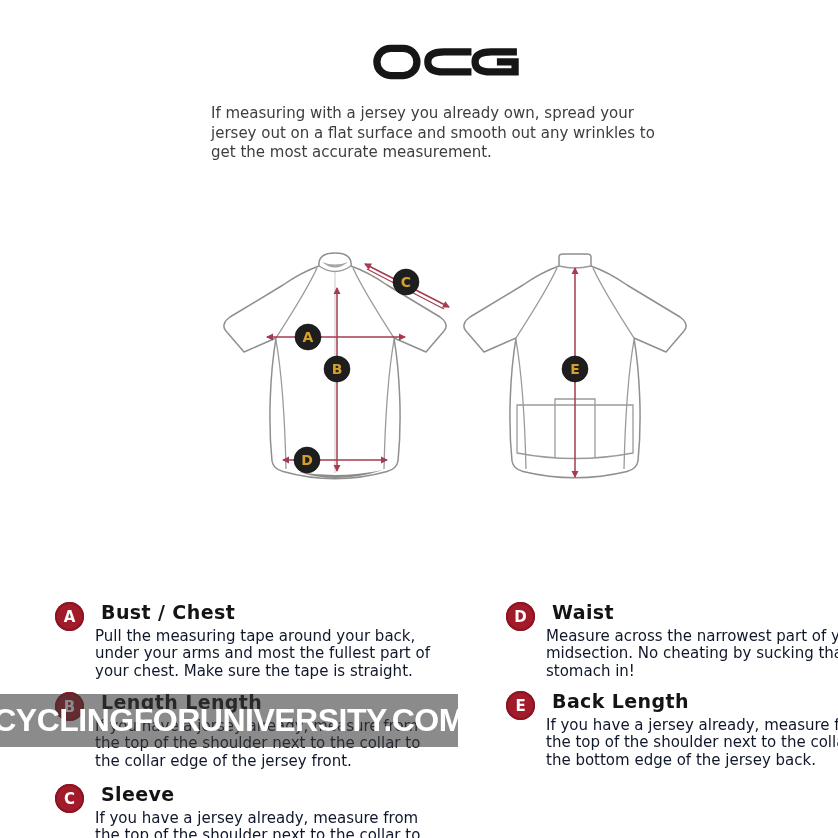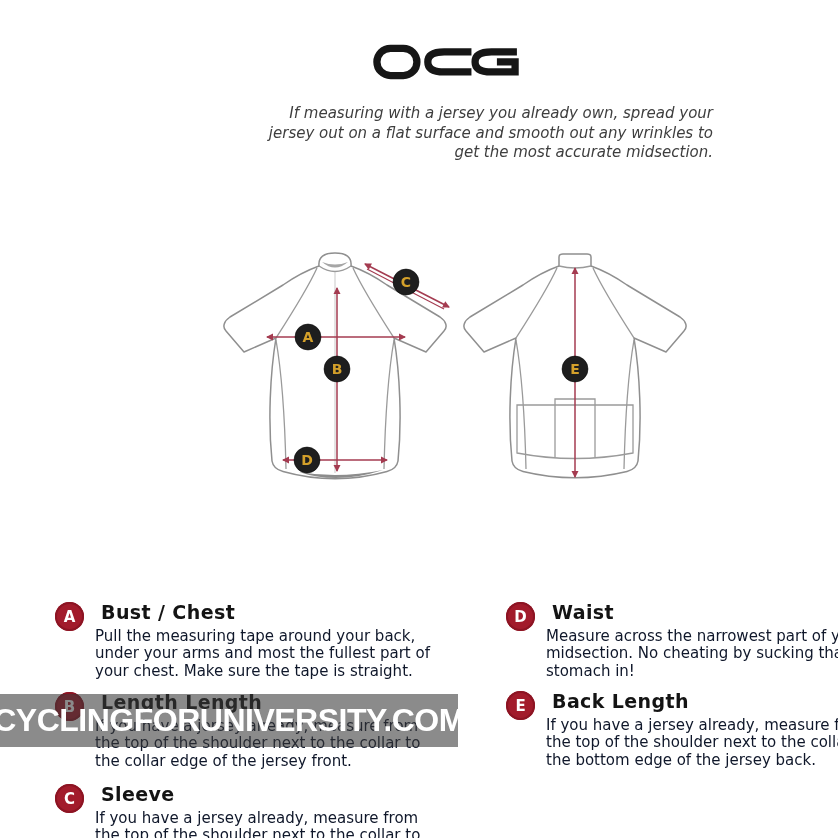--- a/index.html
+++ b/index.html
@@ -4,22 +4,22 @@
 <style>
   html,body{margin:0;padding:0;background:#fff;}
   #canvas{
     position:relative;width:838px;height:838px;background:#ffffff;
     overflow:hidden;font-family:"DejaVu Sans","Liberation Sans",sans-serif;
   }
   
   .logo{position:absolute;left:371px;top:41px;}
   .logo path,.logo rect{stroke:#161616;stroke-width:8;fill:none;stroke-linecap:butt;stroke-linejoin:miter;}
   
-  .intro{position:absolute;left:211px;top:104px;width:502px;text-align:right;
-         font-size:15px;line-height:19.5px;color:#3e3e3e;font-style:italic;}
+  .intro{position:absolute;left:211px;top:104px;width:502px;text-align:left;
+         font-size:15px;line-height:19.5px;color:#3e3e3e;}
   
   .jersey{position:absolute;}
   .jersey .outline{fill:#ffffff;stroke:#8f8f8f;stroke-width:1.5;stroke-linejoin:round;}
   .jersey .seam{fill:none;stroke:#9a9a9a;stroke-width:1.3;}
   .jersey .thin{fill:none;stroke:#c9c9c9;stroke-width:1;}
   .jersey .shade{fill:#a6a6a6;stroke:none;}
   .jersey .gripper{fill:#8c8c8c;stroke:none;}
   .jersey .arrow{stroke:#a43b50;stroke-width:1.5;fill:none;}
   .jersey .arrow2{stroke:#a43b50;stroke-width:1.1;fill:none;}
   .jersey .marker-dot{fill:#1e1e1e;stroke:#000;stroke-width:0.5;}
@@ -47,21 +47,21 @@
 
   <svg class="logo" width="150" height="40" viewBox="0 0 164 44" role="img" aria-label="OCG">
     <rect x="6" y="8" width="44" height="30" rx="15"></rect>
     <path d="M110 12 L80 12 Q62 12 62 23 Q62 34 80 34 L110 34"></path>
     <path d="M160 12 L132 12 Q114 12 114 23 Q114 34 132 34 L158 34 L158 23 L138 23"></path>
   </svg>
 
   <div class="intro">
     <div>If measuring with a jersey you already own, spread your</div>
     <div>jersey out on a flat surface and smooth out any wrinkles to</div>
-    <div>get the most accurate midsection.</div>
+    <div>get the most accurate measurement.</div>
   </div>
 
   <svg class="jersey" style="left:213px;top:250px" width="244" height="236" viewBox="0 0 244 236">
     <defs>
       <marker id="arrF" viewBox="0 0 8 8" markerWidth="8" markerHeight="8" refX="6.5" refY="4" orient="auto-start-reverse" markerUnits="userSpaceOnUse">
         <path d="M0.5 0.5 L7.5 4 L0.5 7.5 Z" fill="#a43b50"></path>
       </marker>
     </defs>
     <path class="outline" d="
       M106 16 C 92 21, 80 28, 70 35 L 17 67 C 11 71, 9 77, 13 81 L 31 102 L 63 88

